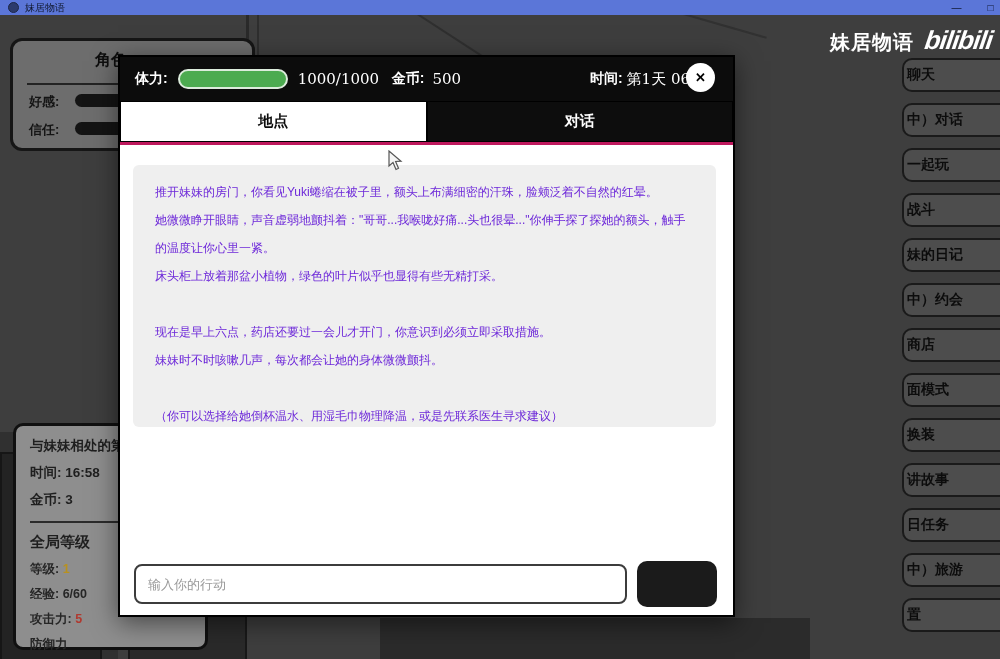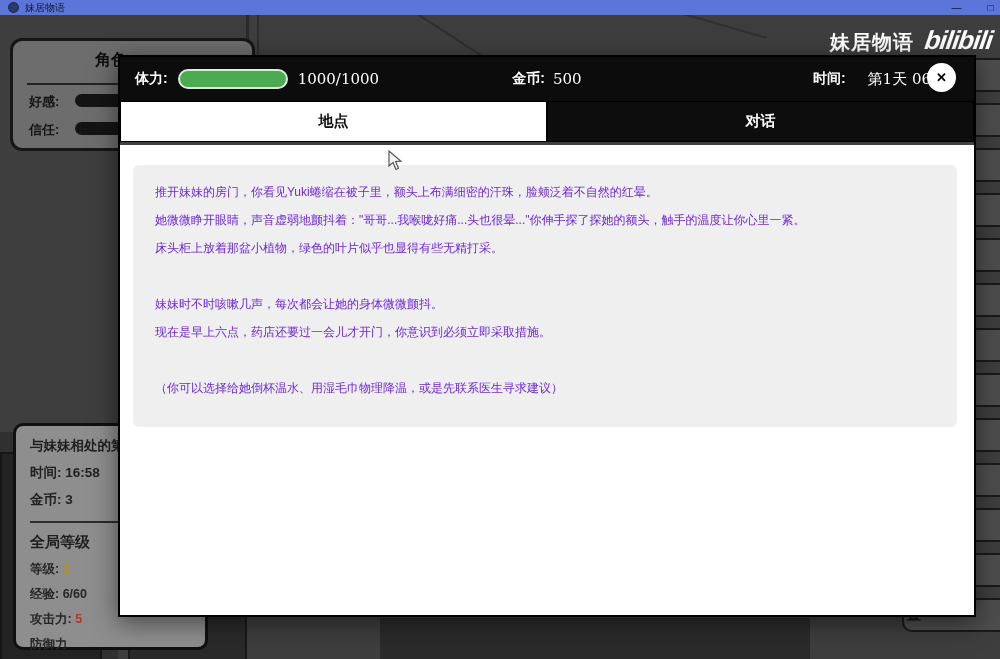--- a/index.html
+++ b/index.html
@@ -53,33 +53,33 @@
   .val-gold{color:#b8911f;}
   .val-red{color:#b0392f;}
 
   
   .sidebar{position:absolute;top:58px;right:28px;width:112px;z-index:1;}
   .sb-btn{height:34px;margin-bottom:11px;background:#4d4d4d;border:2.5px solid #1a1a1a;border-radius:10px;
           color:#0c0c0c;font-weight:bold;font-size:14px;display:flex;align-items:center;
           padding-left:3px;box-sizing:border-box;white-space:nowrap;overflow:hidden;cursor:pointer;}
 
   
-  .modal{position:absolute;left:118px;top:55px;width:858px;height:562px;background:#fff;z-index:2;
+  .modal{position:absolute;left:118px;top:55px;width:617px;height:562px;background:#fff;z-index:2;
          border:2px solid #000;box-sizing:border-box;box-shadow:0 6px 24px rgba(0,0,0,.5);}
   .hdr{position:relative;height:44px;background:#0c0c0c;color:#fff;display:flex;align-items:center;
        padding:0 15px;box-sizing:border-box;}
   .hdr-label{font-weight:bold;font-size:14px;}
   .num{font-family:"DejaVu Serif","Liberation Serif",serif;font-size:15px;}
   .stamina-bar{width:106px;height:16px;background:#4cab50;border:2px solid #dcecdc;border-radius:11px;margin:0 10px;}
   .hdr-center{position:absolute;left:50%;transform:translateX(-50%);display:flex;align-items:flex-start;gap:8px;}
-  .hdr-right{margin-left:auto;display:flex;align-items:flex-start;gap:22px;margin-right:28px;}
+  .hdr-right{margin-left:auto;display:flex;align-items:flex-start;gap:4px;margin-right:28px;}
   .close-btn{position:absolute;top:6px;right:18px;width:29px;height:29px;border-radius:50%;background:#fff;
              color:#000;font-weight:bold;font-size:13px;display:flex;align-items:center;justify-content:center;
              border:none;cursor:pointer;z-index:3;}
-  .tabs{display:flex;background:#a21caf;border-bottom:3px solid #404040;}
+  .tabs{display:flex;background:#a21caf;border-bottom:3px solid #be185d;}
   .tab{flex:1;height:41px;background:#fff;color:#0d0d0d;border:1px solid #000;display:flex;align-items:center;
        justify-content:center;font-weight:bold;font-size:15px;box-sizing:border-box;cursor:pointer;}
   .tab.active{background:#0d0d0d;color:#fff;}
   .modal-body{position:relative;height:470px;background:#fff;}
   .story-box{position:absolute;left:13px;right:17px;top:20px;height:262px;background:#efefef;border-radius:6px;
              padding:13px 22px;box-sizing:border-box;overflow:hidden;}
   .story-box p{margin:0;font-size:12px;line-height:28px;min-height:28px;color:#6d28d9;}
   .input-row{position:absolute;left:14px;right:16px;bottom:8px;display:flex;gap:10px;align-items:flex-start;}
   .action-input{flex:1;height:40px;border:2px solid #3c3c3c;border-radius:8px;padding:0 12px;font-size:13px;
                 outline:none;box-sizing:border-box;color:#333;font-family:inherit;background:#fff;}
@@ -196,25 +196,29 @@
     <div class="tabs">
       <div class="tab">地点</div>
       <div class="tab active">对话</div>
     </div>
     <div class="modal-body">
       <div class="story-box">
         <p>推开妹妹的房门，你看见Yuki蜷缩在被子里，额头上布满细密的汗珠，脸颊泛着不自然的红晕。</p>
         <p>她微微睁开眼睛，声音虚弱地颤抖着："哥哥...我喉咙好痛...头也很晕..."你伸手探了探她的额头，触手的温度让你心里一紧。</p>
         <p>床头柜上放着那盆小植物，绿色的叶片似乎也显得有些无精打采。</p>
         <p></p>
+        <p>现在是早上六点，药店还要过一会儿才开门，你意识到必须立即采取措施。</p>
         <p>妹妹时不时咳嗽几声，每次都会让她的身体微微颤抖。</p>
-        <p>现在是早上六点，药店还要过一会儿才开门，你意识到必须立即采取措施。</p>
         <p></p>
         <p>（你可以选择给她倒杯温水、用湿毛巾物理降温，或是先联系医生寻求建议）</p>
       </div>
+      <div class="input-row">
+        <input class="action-input" type="text" placeholder="输入你的行动" style="">
+        <button class="send-btn"></button>
+      </div>
     </div>
   </div>
 
   <svg class="cursor" width="17" height="22" viewBox="0 0 17 22">
     <path d="M1,1 L1,16 L5,12.5 L8,19.5 L10.5,18.3 L7.6,11.5 L13,11.2 Z" fill="#f5f5f5" stroke="#555" stroke-width="1.2"></path>
   </svg>
 
 
 </div>
 

